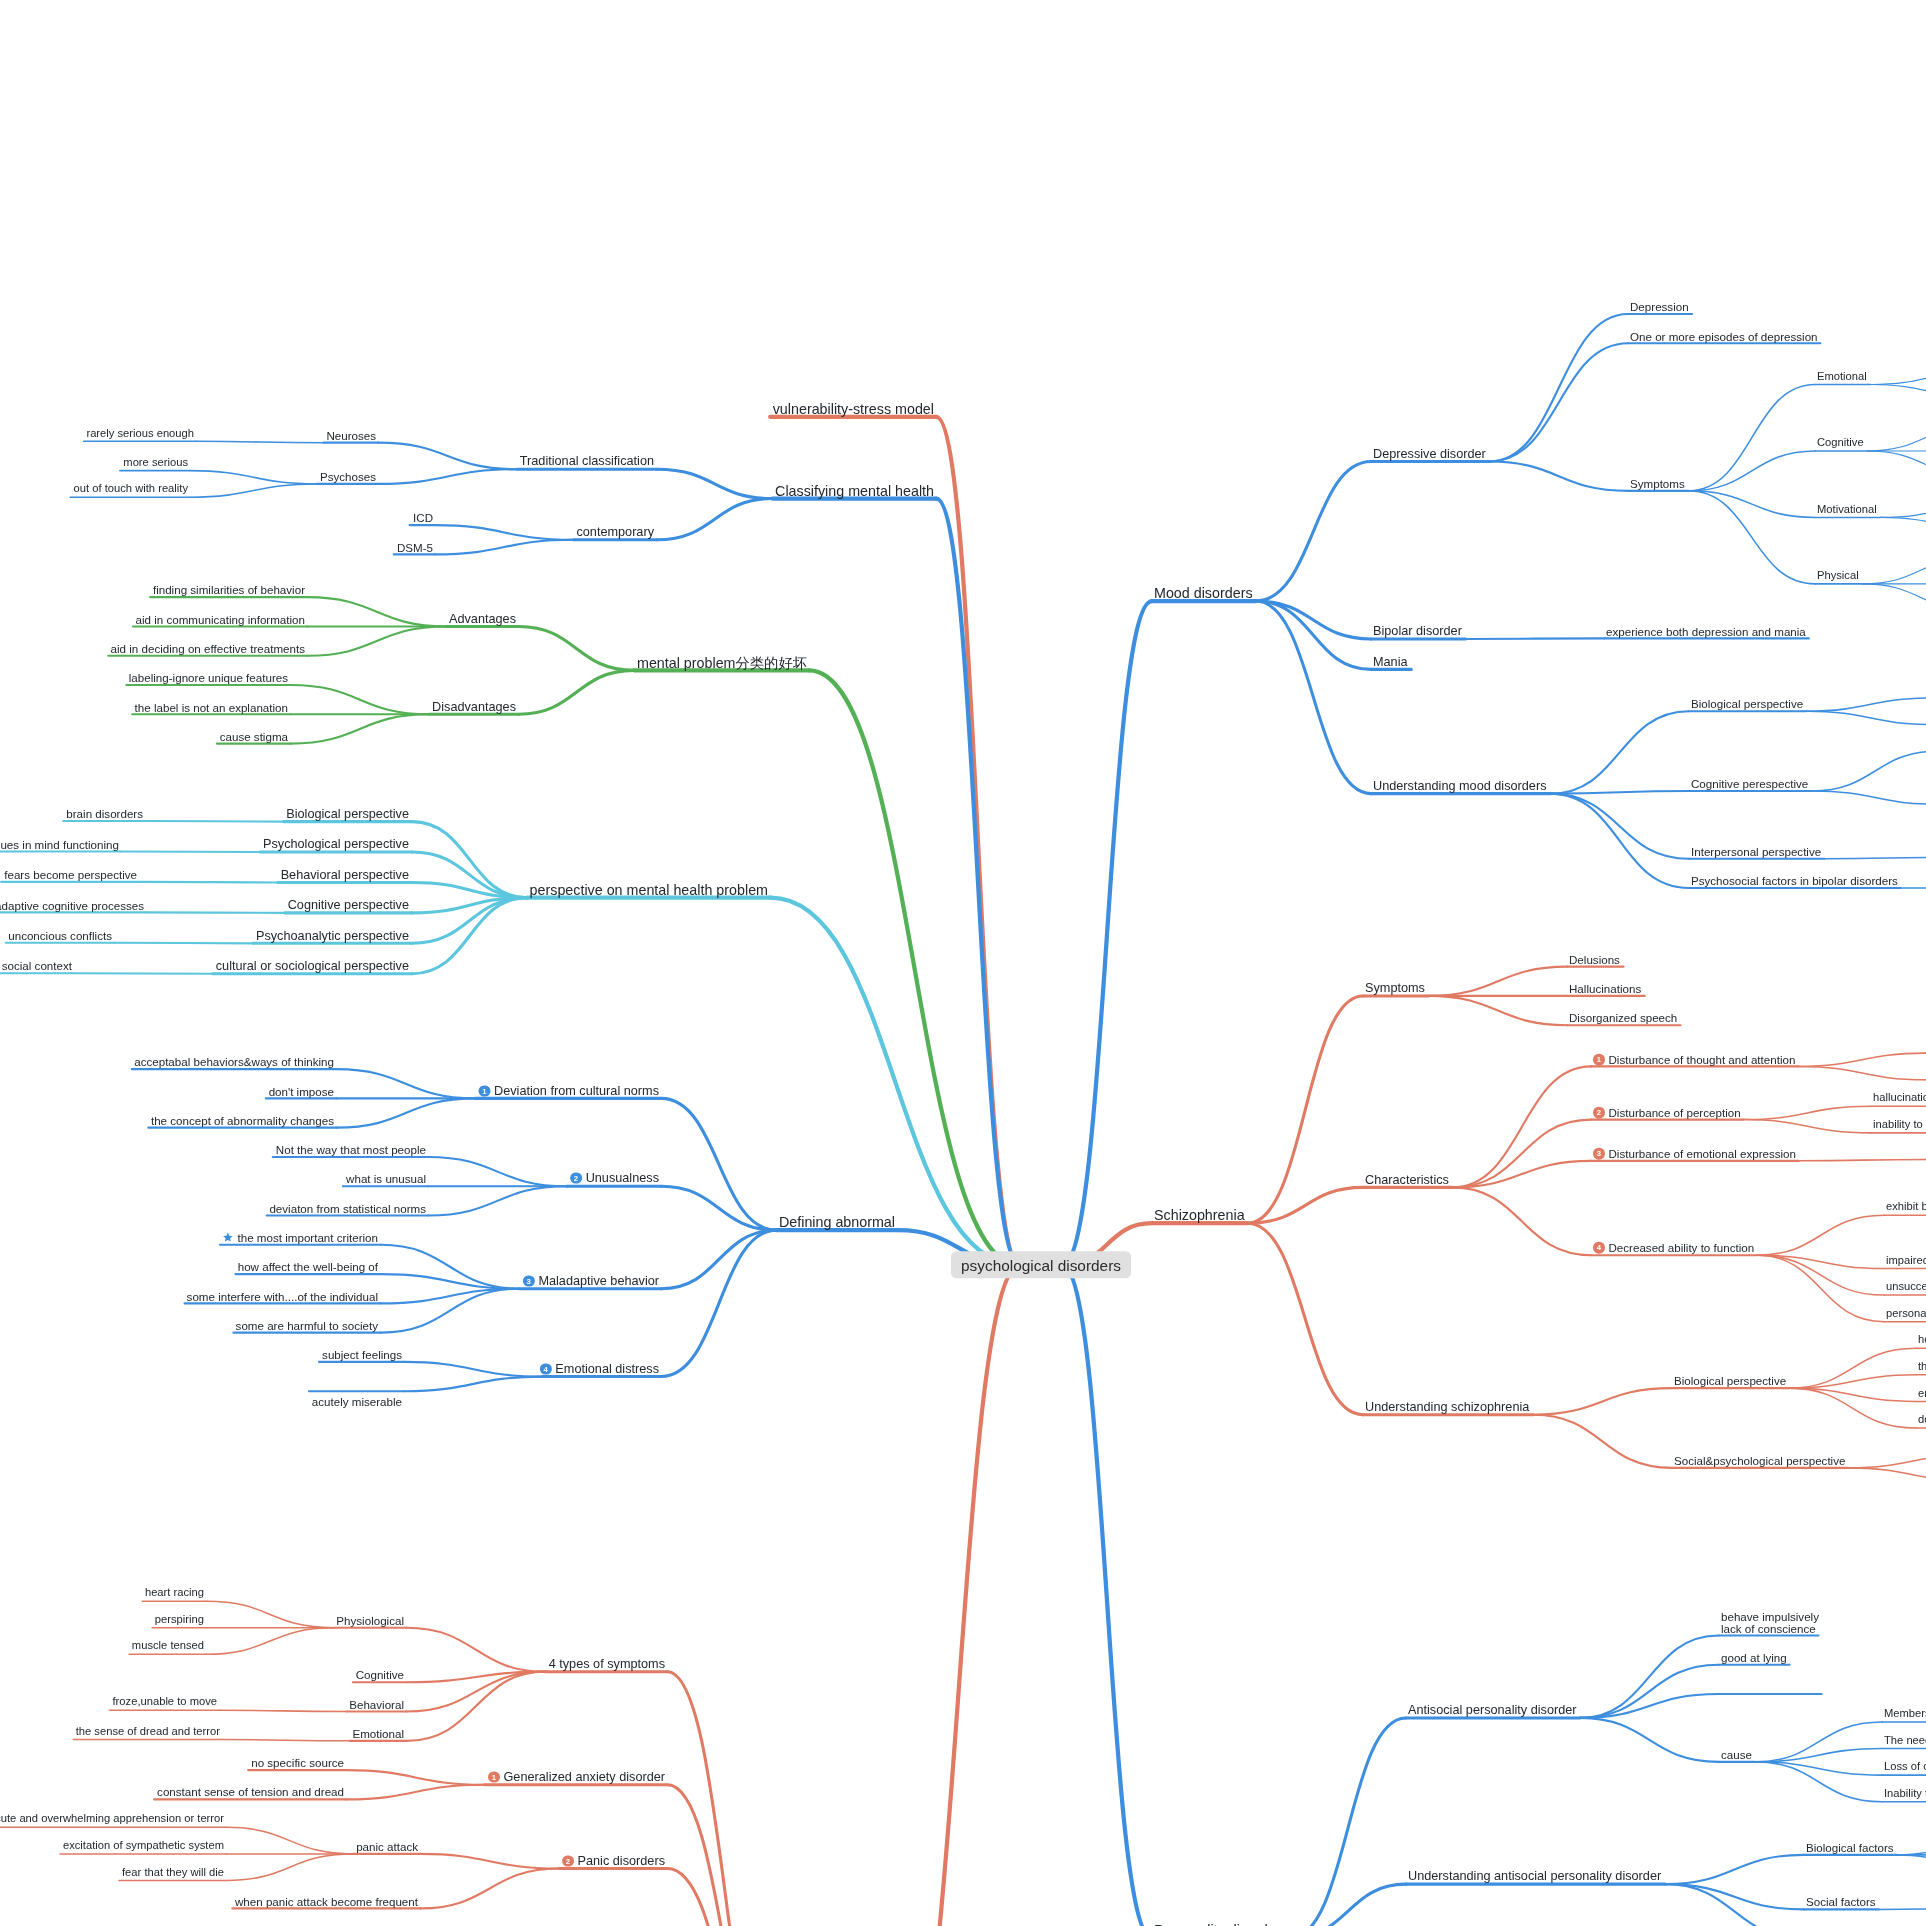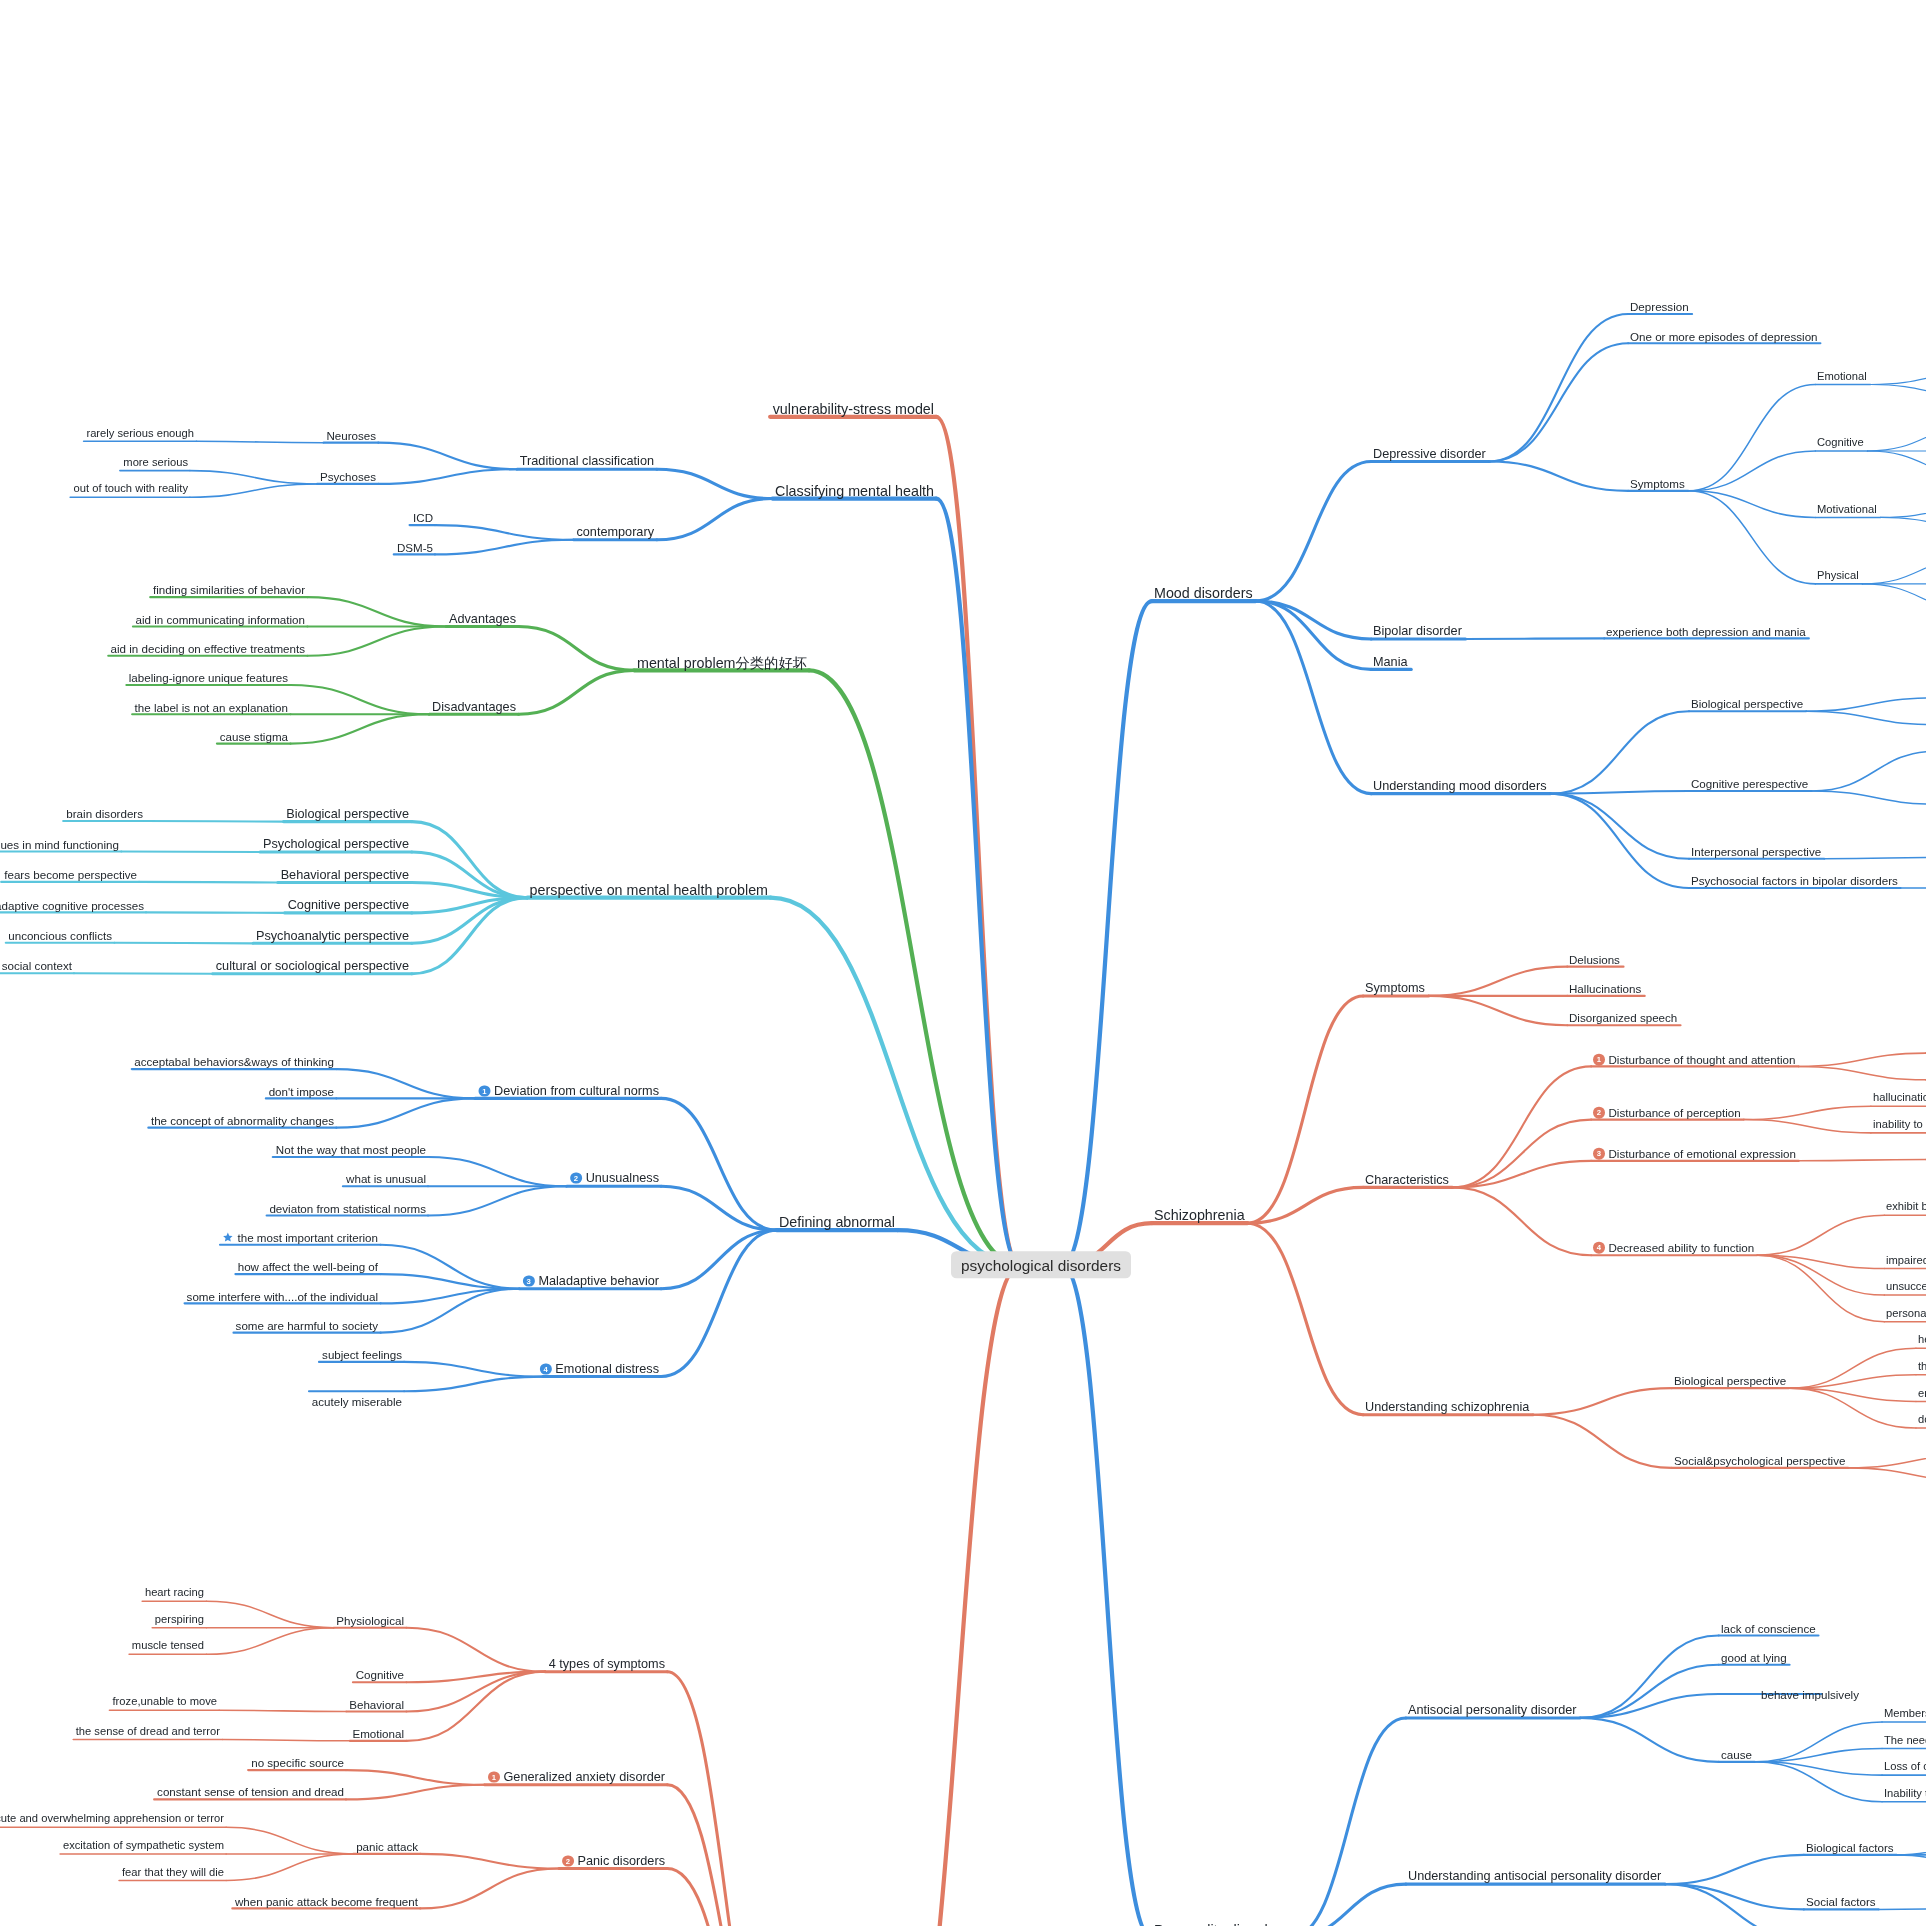--- a/index.html
+++ b/index.html
@@ -526,21 +526,21 @@
     <div class="node lvl3" style="left: 1674px; top: 1380px; transform: translateY(-50%);"><span class="lbl">Biological perspective</span></div>
     <div class="node lvl4" style="left: 1918px; top: 1340px; transform: translateY(-50%);"><span class="lbl">hereditary predisposition</span></div>
     <div class="node lvl4" style="left: 1918px; top: 1367px; transform: translateY(-50%);"><span class="lbl">the prefrontal cortex</span></div>
     <div class="node lvl4" style="left: 1918px; top: 1394px; transform: translateY(-50%);"><span class="lbl">enlarged ventricles</span></div>
     <div class="node lvl4" style="left: 1918px; top: 1420px; transform: translateY(-50%);"><span class="lbl">dopamine regulation</span></div>
     <div class="node lvl3" style="left: 1674px; top: 1460px; transform: translateY(-50%);"><span class="lbl">Social&amp;psychological perspective</span></div>
     <div class="node lvl1" style="left: 1154px; top: 1930px; transform: translateY(-50%);"><span class="lbl">Personality disorders</span></div>
     <div class="node lvl2" style="left: 1408px; top: 1710px; transform: translateY(-50%);"><span class="lbl">Antisocial personality disorder</span></div>
     <div class="node lvl3" style="left: 1721px; top: 1628px; transform: translateY(-50%);"><span class="lbl">lack of conscience</span></div>
     <div class="node lvl3" style="left: 1721px; top: 1657px; transform: translateY(-50%);"><span class="lbl">good at lying</span></div>
-    <div class="node lvl3" style="left: 1721px; top: 1694px; transform: translateY(-50%); margin-left: 40px;"><span class="lbl">behave impulsively</span></div>
+    <div class="node lvl3" style="left: 1721px; top: 1616px; transform: translateY(-50%);"><span class="lbl">behave impulsively</span></div>
     <div class="node lvl3" style="left: 1721px; top: 1754px; transform: translateY(-50%);"><span class="lbl">cause</span></div>
     <div class="node lvl4" style="left: 1884px; top: 1714px; transform: translateY(-50%);"><span class="lbl">Membership in a delinquent gang or a criminal subculture</span></div>
     <div class="node lvl4" style="left: 1884px; top: 1741px; transform: translateY(-50%);"><span class="lbl">The need for attention and status</span></div>
     <div class="node lvl4" style="left: 1884px; top: 1767px; transform: translateY(-50%);"><span class="lbl">Loss of contact with reality</span></div>
     <div class="node lvl4" style="left: 1884px; top: 1794px; transform: translateY(-50%);"><span class="lbl">Inability to control impulses</span></div>
     <div class="node lvl2" style="left: 1408px; top: 1876px; transform: translateY(-50%);"><span class="lbl">Understanding antisocial personality disorder</span></div>
     <div class="node lvl3" style="left: 1806px; top: 1847px; transform: translateY(-50%);"><span class="lbl">Biological factors</span></div>
     <div class="node lvl3" style="left: 1806px; top: 1901px; transform: translateY(-50%);"><span class="lbl">Social factors</span></div>
     <div class="node lvl3" style="left: 1806px; top: 1931px; transform: translateY(-50%);"><span class="lbl">Personality factors</span></div>
     <div class="node lvl1" style="left: 934px; top: 409px; transform: translateY(-50%) translateX(-100%);"><span class="lbl">vulnerability-stress model</span></div>

